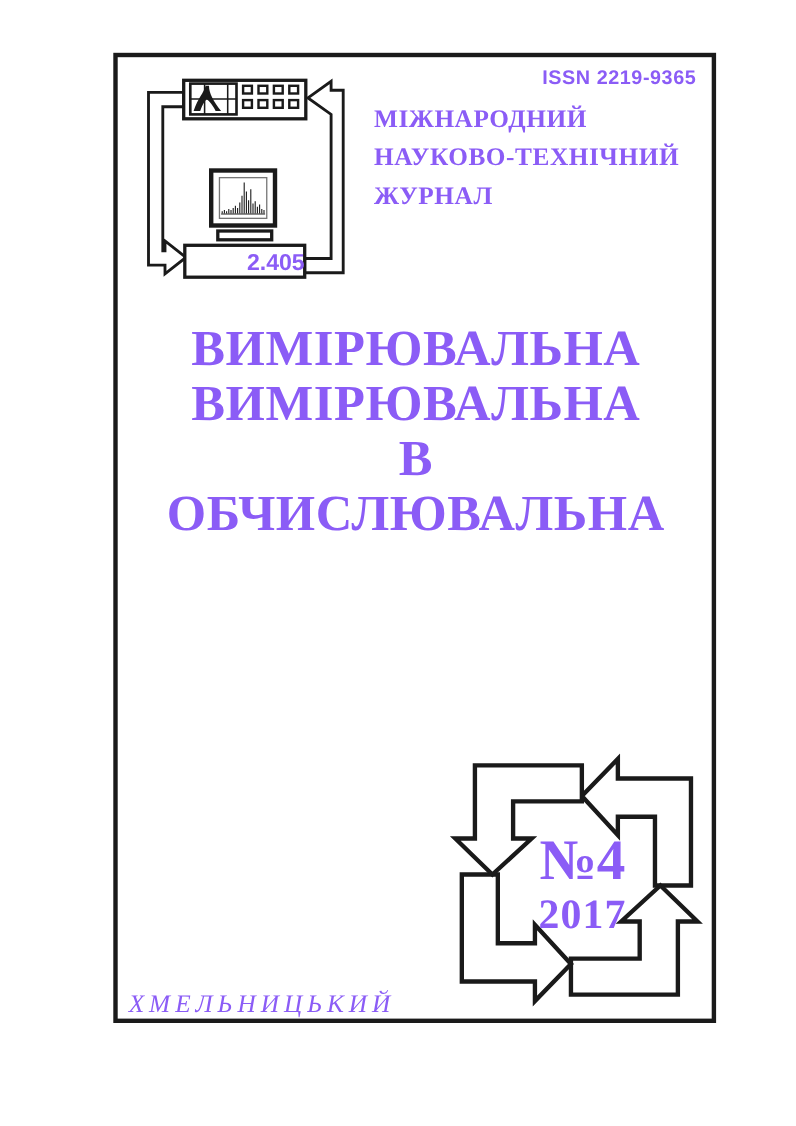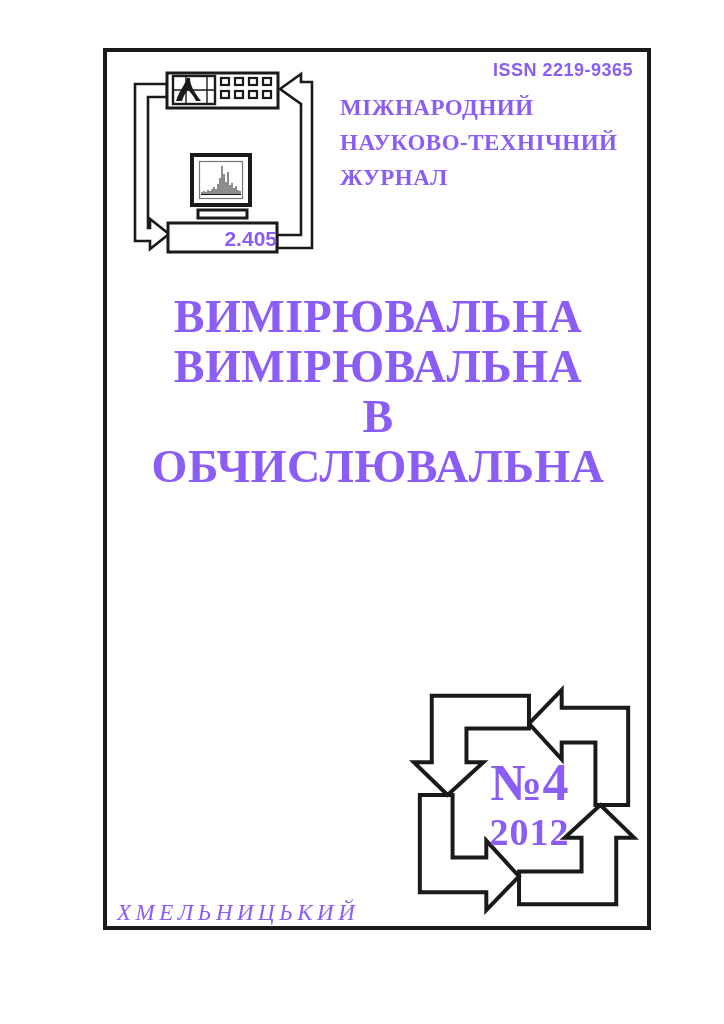--- a/index.html
+++ b/index.html
@@ -112,18 +112,18 @@
     <g fill="#ffffff" stroke="#1a1a1a" stroke-width="4" stroke-linejoin="miter">
       <use href="#emblem-arm"></use>
       <use href="#emblem-arm" transform="rotate(90 125 125)"></use>
       <use href="#emblem-arm" transform="rotate(180 125 125)"></use>
       <use href="#emblem-arm" transform="rotate(270 125 125)"></use>
     </g>
   </svg>
 
   <div class="issue-block">
     <div class="issue-number">№4</div>
-    <div class="issue-year">2012</div>
+    <div class="issue-year">2017</div>
   </div>
 
   <div class="city">ХМЕЛЬНИЦЬКИЙ</div>
 
 </div>
 
 </body></html>

